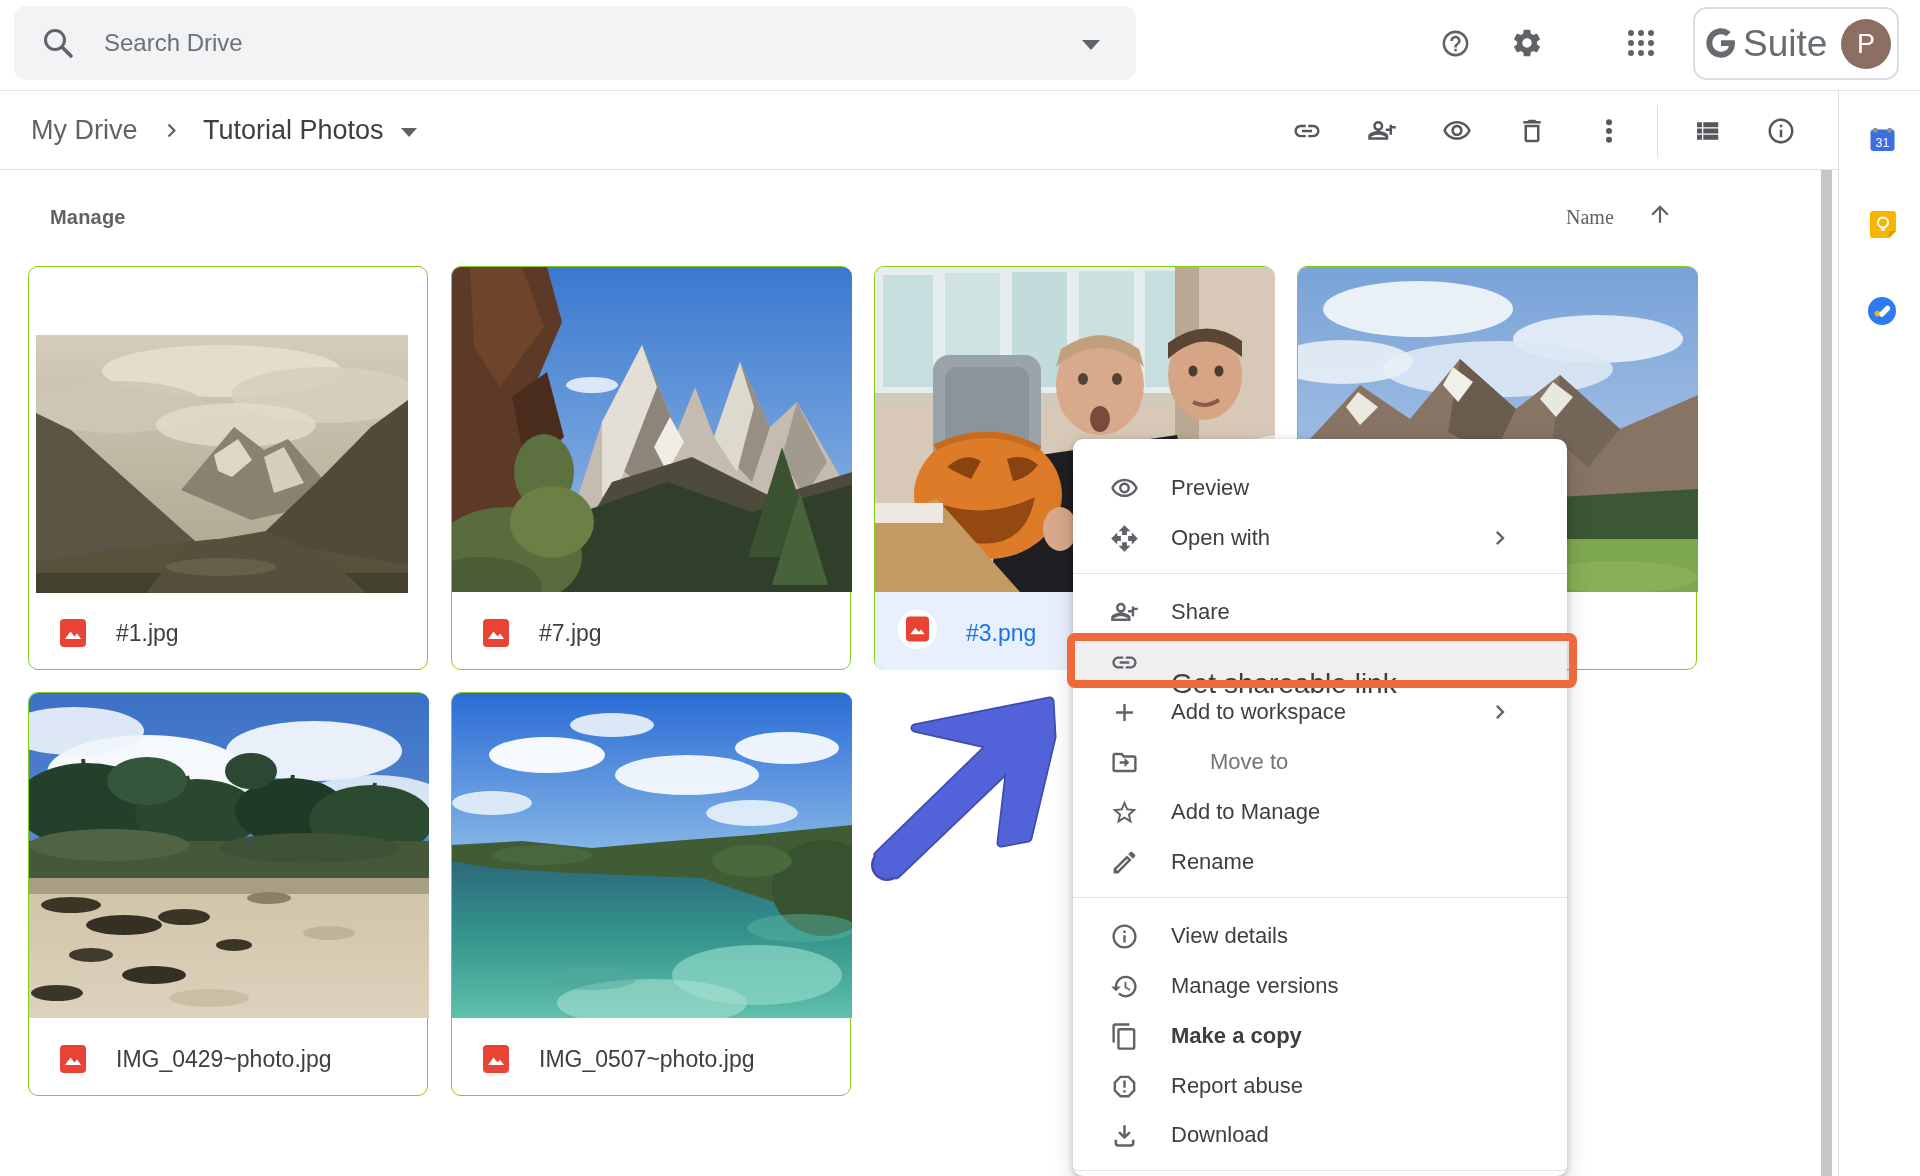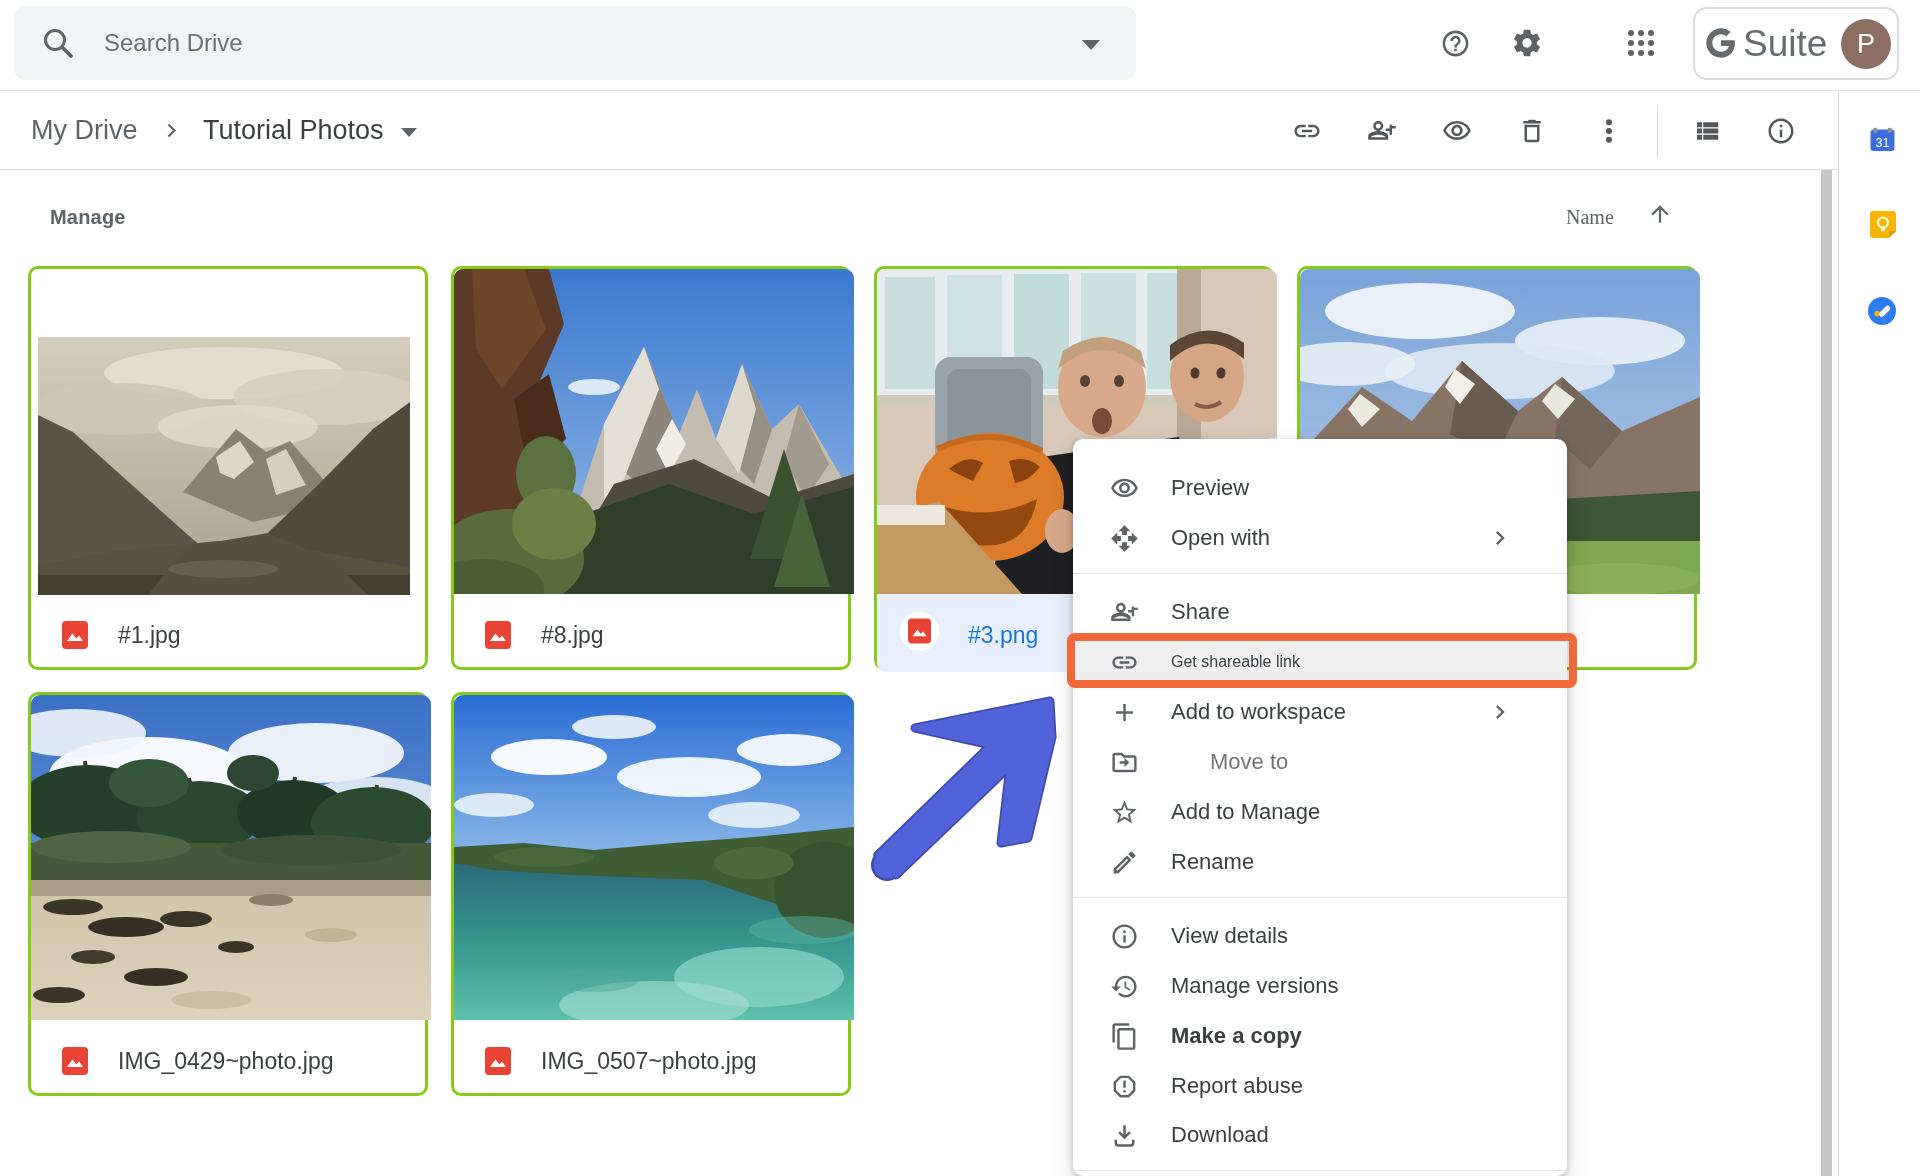--- a/index.html
+++ b/index.html
@@ -100,21 +100,21 @@
   <path d="M10.6 16.8 h4.8 M11.2 19.2 h3.6" stroke="#fff" stroke-width="1.8"></path>
 </svg>
 
 <svg class="ic" style="left:1868px;top:297px" width="28" height="28" viewBox="0 0 28 28">
   <circle cx="14" cy="14" r="14" fill="#2d7bf4"></circle>
   <circle cx="9.4" cy="16.6" r="2.9" fill="#f4b400"></circle>
   <rect x="10" y="11.6" width="13.4" height="5.2" rx="2.6" fill="#fff" transform="rotate(-45 16.7 14.2)"></rect>
 </svg>
 
 <style>
-.card { position:absolute; width:400px; height:404px; background:#fff; border:3px solid #84cc16; border-radius:10px; }
+.card { position:absolute; width:400px; height:404px; background:#fff; border:1px solid #84cc16; border-radius:10px; }
 .cimg { position:absolute; left:0; top:0; border-radius:9px 9px 0 0; }
 .cfoot-ic { position:absolute; left:31px; top:352px; }
 .cfoot-tx { position:absolute; left:87px; top:352px; height:28px; line-height:28px; font-size:23px; color:#3c4043; }
 </style>
 
 <div class="card" style="left:28px;top:266px;">
   <svg style="position:absolute;left:7px;top:68px" width="372" height="258" viewBox="0 0 372 258">
     <defs>
         <linearGradient id="p1s" x1="0" y1="0" x2="0" y2="1">
       <stop offset="0" stop-color="#d4cdbb"></stop>
@@ -170,21 +170,21 @@
     <polygon points="60,130 95,105 112,170 75,205" fill="#4a2c1c"></polygon>
     <ellipse cx="92" cy="205" rx="30" ry="38" fill="#5d7040"></ellipse>
     <ellipse cx="55" cy="290" rx="75" ry="50" fill="#5a6b3e"></ellipse>
     <ellipse cx="100" cy="255" rx="42" ry="36" fill="#6c8046"></ellipse>
     <ellipse cx="30" cy="320" rx="60" ry="30" fill="#4c5c34"></ellipse>
   </svg>
   <svg class="cfoot-ic" width="26" height="28" viewBox="0 0 26 28">
     <rect width="26" height="28" rx="4" fill="#e94335"></rect>
     <polygon points="5,20 10.5,12.5 14.5,17.5 17,14.5 21,20" fill="#fff"></polygon>
   </svg>
-  <div class="cfoot-tx">#8.jpg</div>
+  <div class="cfoot-tx">#7.jpg</div>
 </div>
 
 <div class="card" style="left:874px;top:266px;">
   <svg class="cimg" width="400" height="325" viewBox="0 0 400 325">
     <rect width="400" height="325" fill="#d7c8b8"></rect>
     <rect x="0" y="0" width="310" height="132" fill="#e7ecee"></rect>
     <rect x="8" y="8" width="50" height="112" fill="#c6dede"></rect>
     <rect x="70" y="6" width="55" height="114" fill="#cfe2e2"></rect>
     <rect x="137" y="5" width="55" height="115" fill="#c2dcdc"></rect>
     <rect x="204" y="4" width="55" height="116" fill="#cde0e0"></rect>
@@ -356,21 +356,21 @@
 <svg class="ic" style="left:1486px;top:524px" width="28" height="28" viewBox="0 0 24 24" fill="#5f6368">
     <path d="M10 6L8.59 7.41 13.17 12l-4.58 4.59L10 18l6-6z"></path>
   </svg>
 <svg class="ic" style="left:1110px;top:598px" width="29" height="29" viewBox="0 0 24 24" fill="#5f6368">
     <path d="M13 8c0-2.21-1.79-4-4-4S5 5.79 5 8s1.79 4 4 4 4-1.79 4-4zm-2 0c0 1.1-.9 2-2 2s-2-.9-2-2 .9-2 2-2 2 .9 2 2zm-8 9c.22-.72 3.31-2 6-2 2.7 0 5.8 1.29 6 2H3zm-2-1v3h16v-3c0-2.66-5.33-4-8-4s-8 1.34-8 4zm19-3v-3h3v-2h-3V7h-2v3h-3v2h3v3h2z"></path>
   </svg>
 <div class="abs" style="left:1171px;top:587px;height:50px;line-height:50px;font-size:22px;color:#3c4043;">Share</div>
 <svg class="ic" style="left:1110px;top:648px" width="29" height="29" viewBox="0 0 24 24" fill="#5f6368">
     <path d="M3.9 12c0-1.71 1.39-3.1 3.1-3.1h4V7H7c-2.76 0-5 2.24-5 5s2.24 5 5 5h4v-1.9H7c-1.71 0-3.1-1.39-3.1-3.1zM8 13h8v-2H8v2zm9-6h-4v1.9h4c1.71 0 3.1 1.39 3.1 3.1s-1.39 3.1-3.1 3.1h-4V17h4c2.76 0 5-2.24 5-5s-2.24-5-5-5z"></path>
   </svg>
-<div class="abs" style="left:1171px;top:637px;height:50px;line-height:50px;font-size:16px;color:#3c4043;">Get shareable link</div>
+<div class="abs" style="left:1171px;top:659px;height:50px;line-height:50px;font-size:28px;color:#3c4043;">Get shareable link</div>
 <svg class="ic" style="left:1110px;top:698px" width="29" height="29" viewBox="0 0 24 24" fill="#5f6368">
     <path d="M19 13h-6v6h-2v-6H5v-2h6V5h2v6h6v2z"></path>
   </svg>
 <div class="abs" style="left:1171px;top:687px;height:50px;line-height:50px;font-size:22px;color:#3c4043;">Add to workspace</div>
 <svg class="ic" style="left:1486px;top:698px" width="28" height="28" viewBox="0 0 24 24" fill="#5f6368">
     <path d="M10 6L8.59 7.41 13.17 12l-4.58 4.59L10 18l6-6z"></path>
   </svg>
 <svg class="ic" style="left:1110px;top:748px" width="29" height="29" viewBox="0 0 24 24" fill="#5f6368">
     <path d="M20 6h-8l-2-2H4c-1.1 0-2 .9-2 2v12c0 1.1.9 2 2 2h16c1.1 0 2-.9 2-2V8c0-1.1-.9-2-2-2zm0 12H4V6h5.17l2 2H20v10zm-8-2l4-4-4-4v3H8v2h4v3z"></path>
   </svg>

